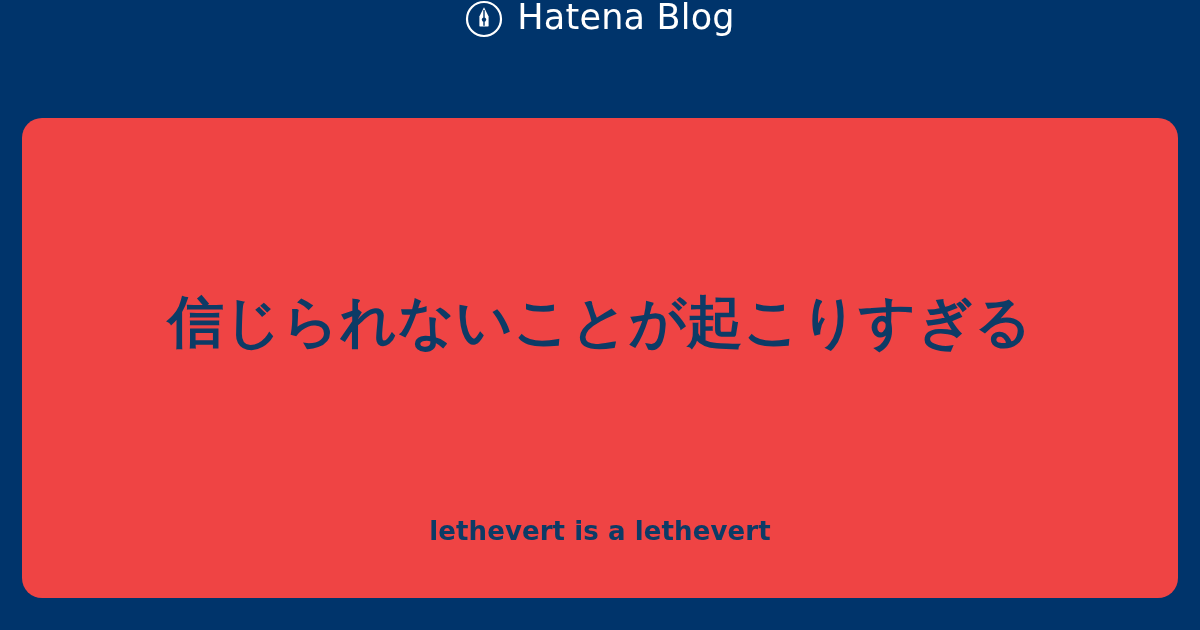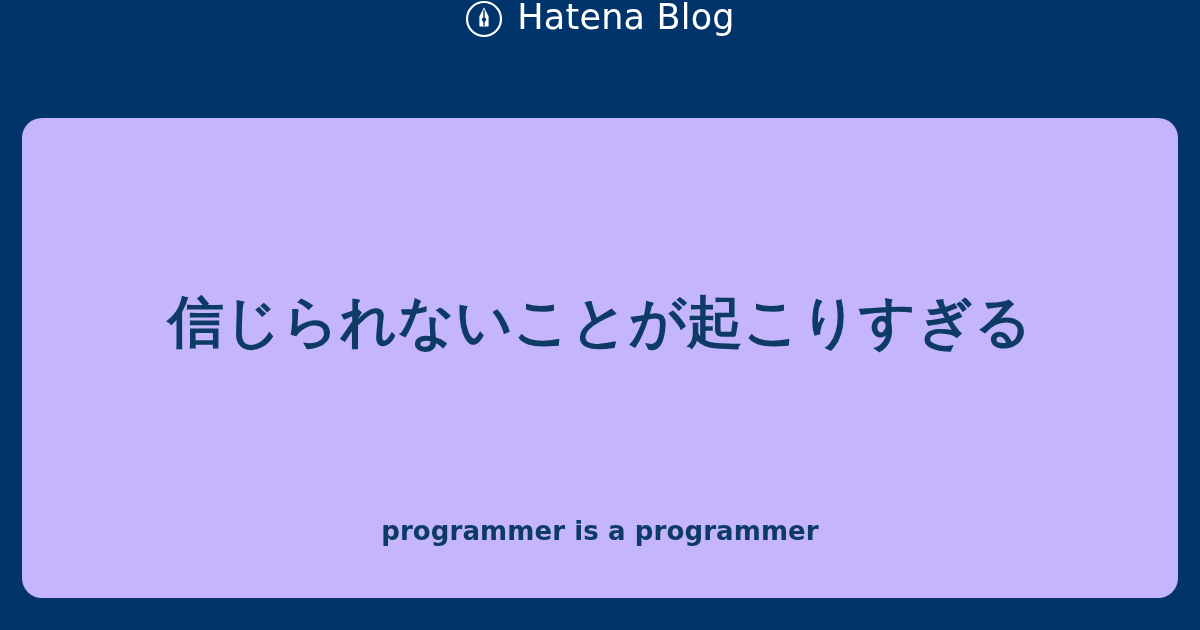--- a/index.html
+++ b/index.html
@@ -52,21 +52,21 @@
     font-family: "DejaVu Sans", "Liberation Sans", sans-serif;
   }
 
   
   .entry-card {
     position: absolute;
     left: 22px;
     top: 118px;
     width: 1156px;
     height: 480px;
-    background: #c4b5fd;
+    background: #ef4444;
     border-radius: 20px;
     box-sizing: border-box;
     display: flex;
     flex-direction: column;
     align-items: center;
     justify-content: flex-start;
   }
 
   .entry-title {
     position: absolute;
@@ -111,16 +111,16 @@
         <path d="M19 7.2 L23.6 16.4 L23.6 25.4 Q23.6 26.6 22.4 26.6 L15.6 26.6 Q14.4 26.6 14.4 25.4 L14.4 16.4 Z" fill="#ffffff"></path>
         <path d="M19 10.5 L19 25.2" stroke="#00346b" stroke-width="1.4" stroke-linecap="round"></path>
         <circle cx="19" cy="19.6" r="2.2" fill="#00346b"></circle>
       </svg>
     </span>
     <span class="brand-name">Hatena Blog</span>
   </div>
 
   <div class="entry-card">
     <h1 class="entry-title">信じられないことが起こりすぎる</h1>
-    <div class="blog-name">programmer is a programmer</div>
+    <div class="blog-name">lethevert is a lethevert</div>
   </div>
 
 </div>
 
 </body></html>

